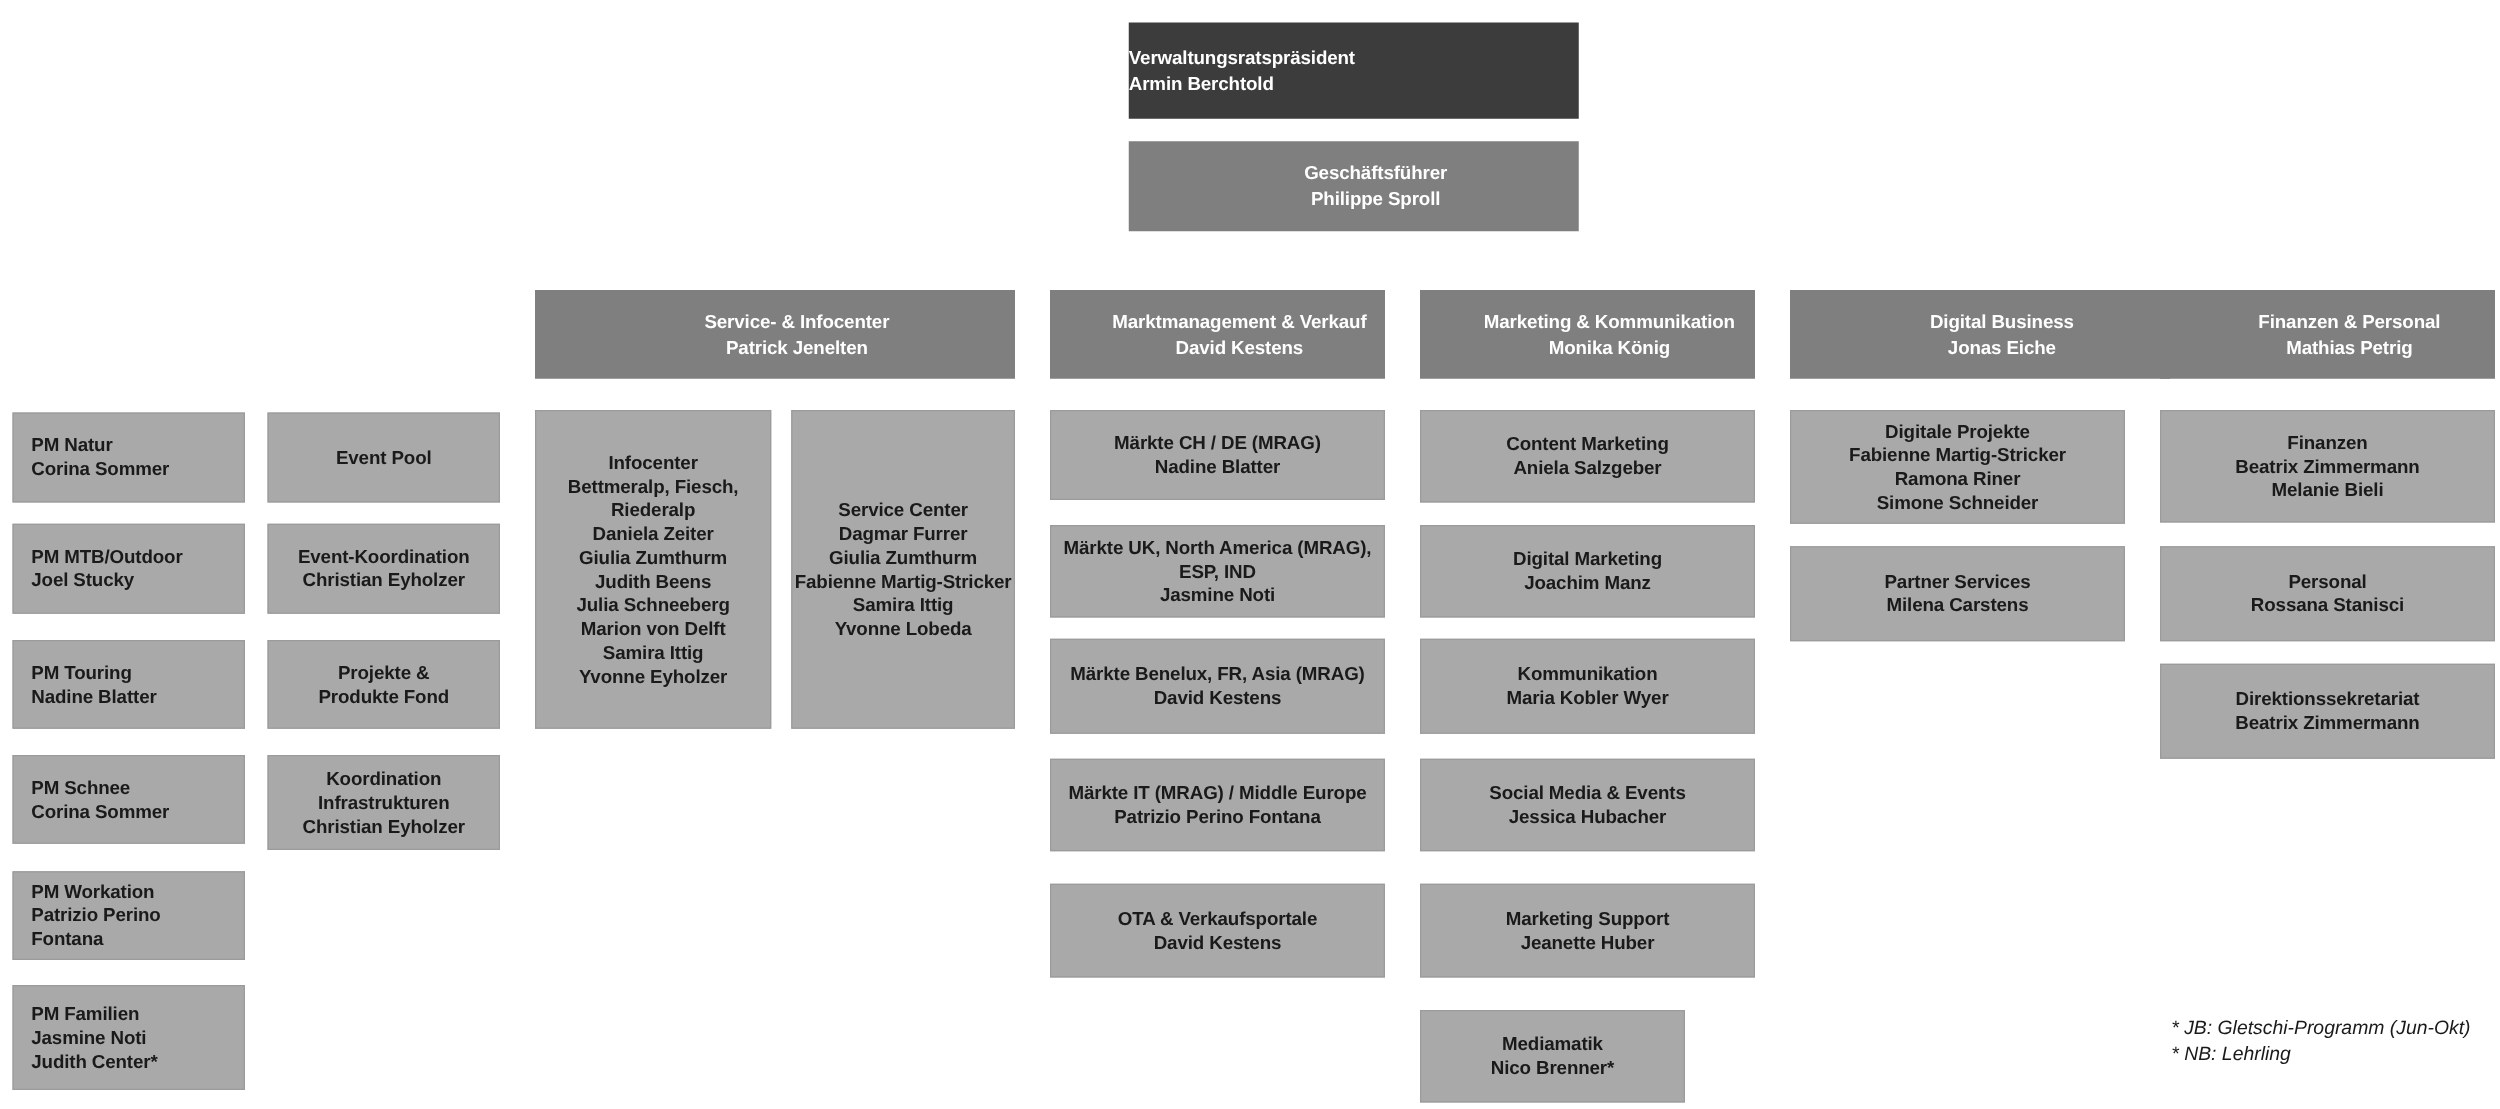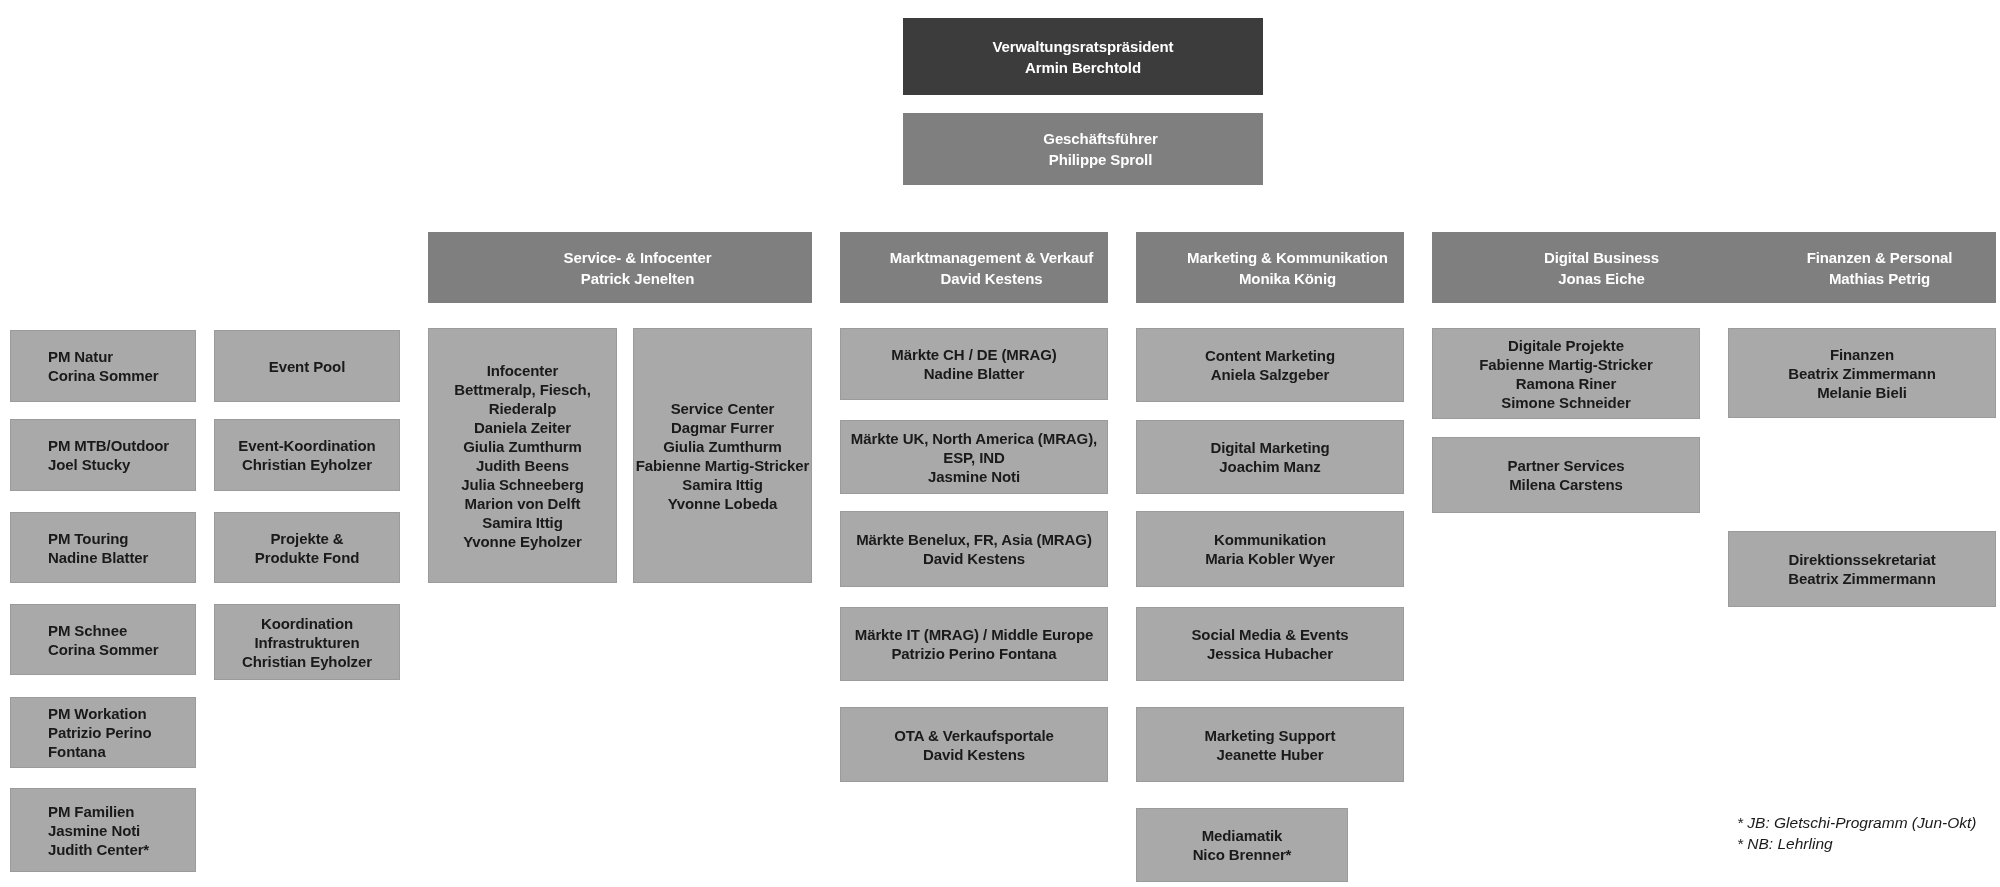--- a/index.html
+++ b/index.html
@@ -19,39 +19,38 @@
     justify-content:center;
     font-size:15px;
     line-height:19px;
     letter-spacing:-0.1px;
   }
   .box .t{font-weight:bold;}
   .box .p{font-weight:bold;}
   .dark{
     background:var(--dark-box,#3c3c3c);
     color:#ffffff;
-    text-align:center;
     line-height:21px;
   }
   .hdr{
     background:var(--header-box,#7f7f7f);
     color:#ffffff;
     text-align:center;
     line-height:21px;
     padding-left:35px;
   }
   .sub{
     background:var(--sub-box,#a9a9a9);
     color:var(--text-dark,#1a1a1a);
     text-align:center;
     border:1px solid #9b9b9b;
   }
   .sub.left{
     text-align:left;
-    padding-left:37px;
+    padding-left:14px;
     padding-right:8px;
   }
   .roster .t{}
   .footnote{
     position:absolute;
     left:1737px;top:812px;
     font-size:15.5px;
     line-height:21px;
     font-style:italic;
     color:#1a1a1a;
@@ -316,20 +315,28 @@
 
   <div class="box sub" style="left:1728px;top:328px;width:268px;height:90px">
     <div class="t">
         <div>Finanzen</div>
       </div>
     <div class="p">
         <div>Beatrix Zimmermann</div>
         <div>Melanie Bieli</div>
       </div>
   </div>
+  <div class="box sub" style="left:1728px;top:437px;width:268px;height:76px">
+    <div class="t">
+        <div>Personal</div>
+      </div>
+    <div class="p">
+        <div>Rossana Stanisci</div>
+      </div>
+  </div>
   <div class="box sub" style="left:1728px;top:531px;width:268px;height:76px">
     <div class="t">
         <div>Direktionssekretariat</div>
       </div>
     <div class="p">
         <div>Beatrix Zimmermann</div>
       </div>
   </div>
 
   <div class="footnote">

